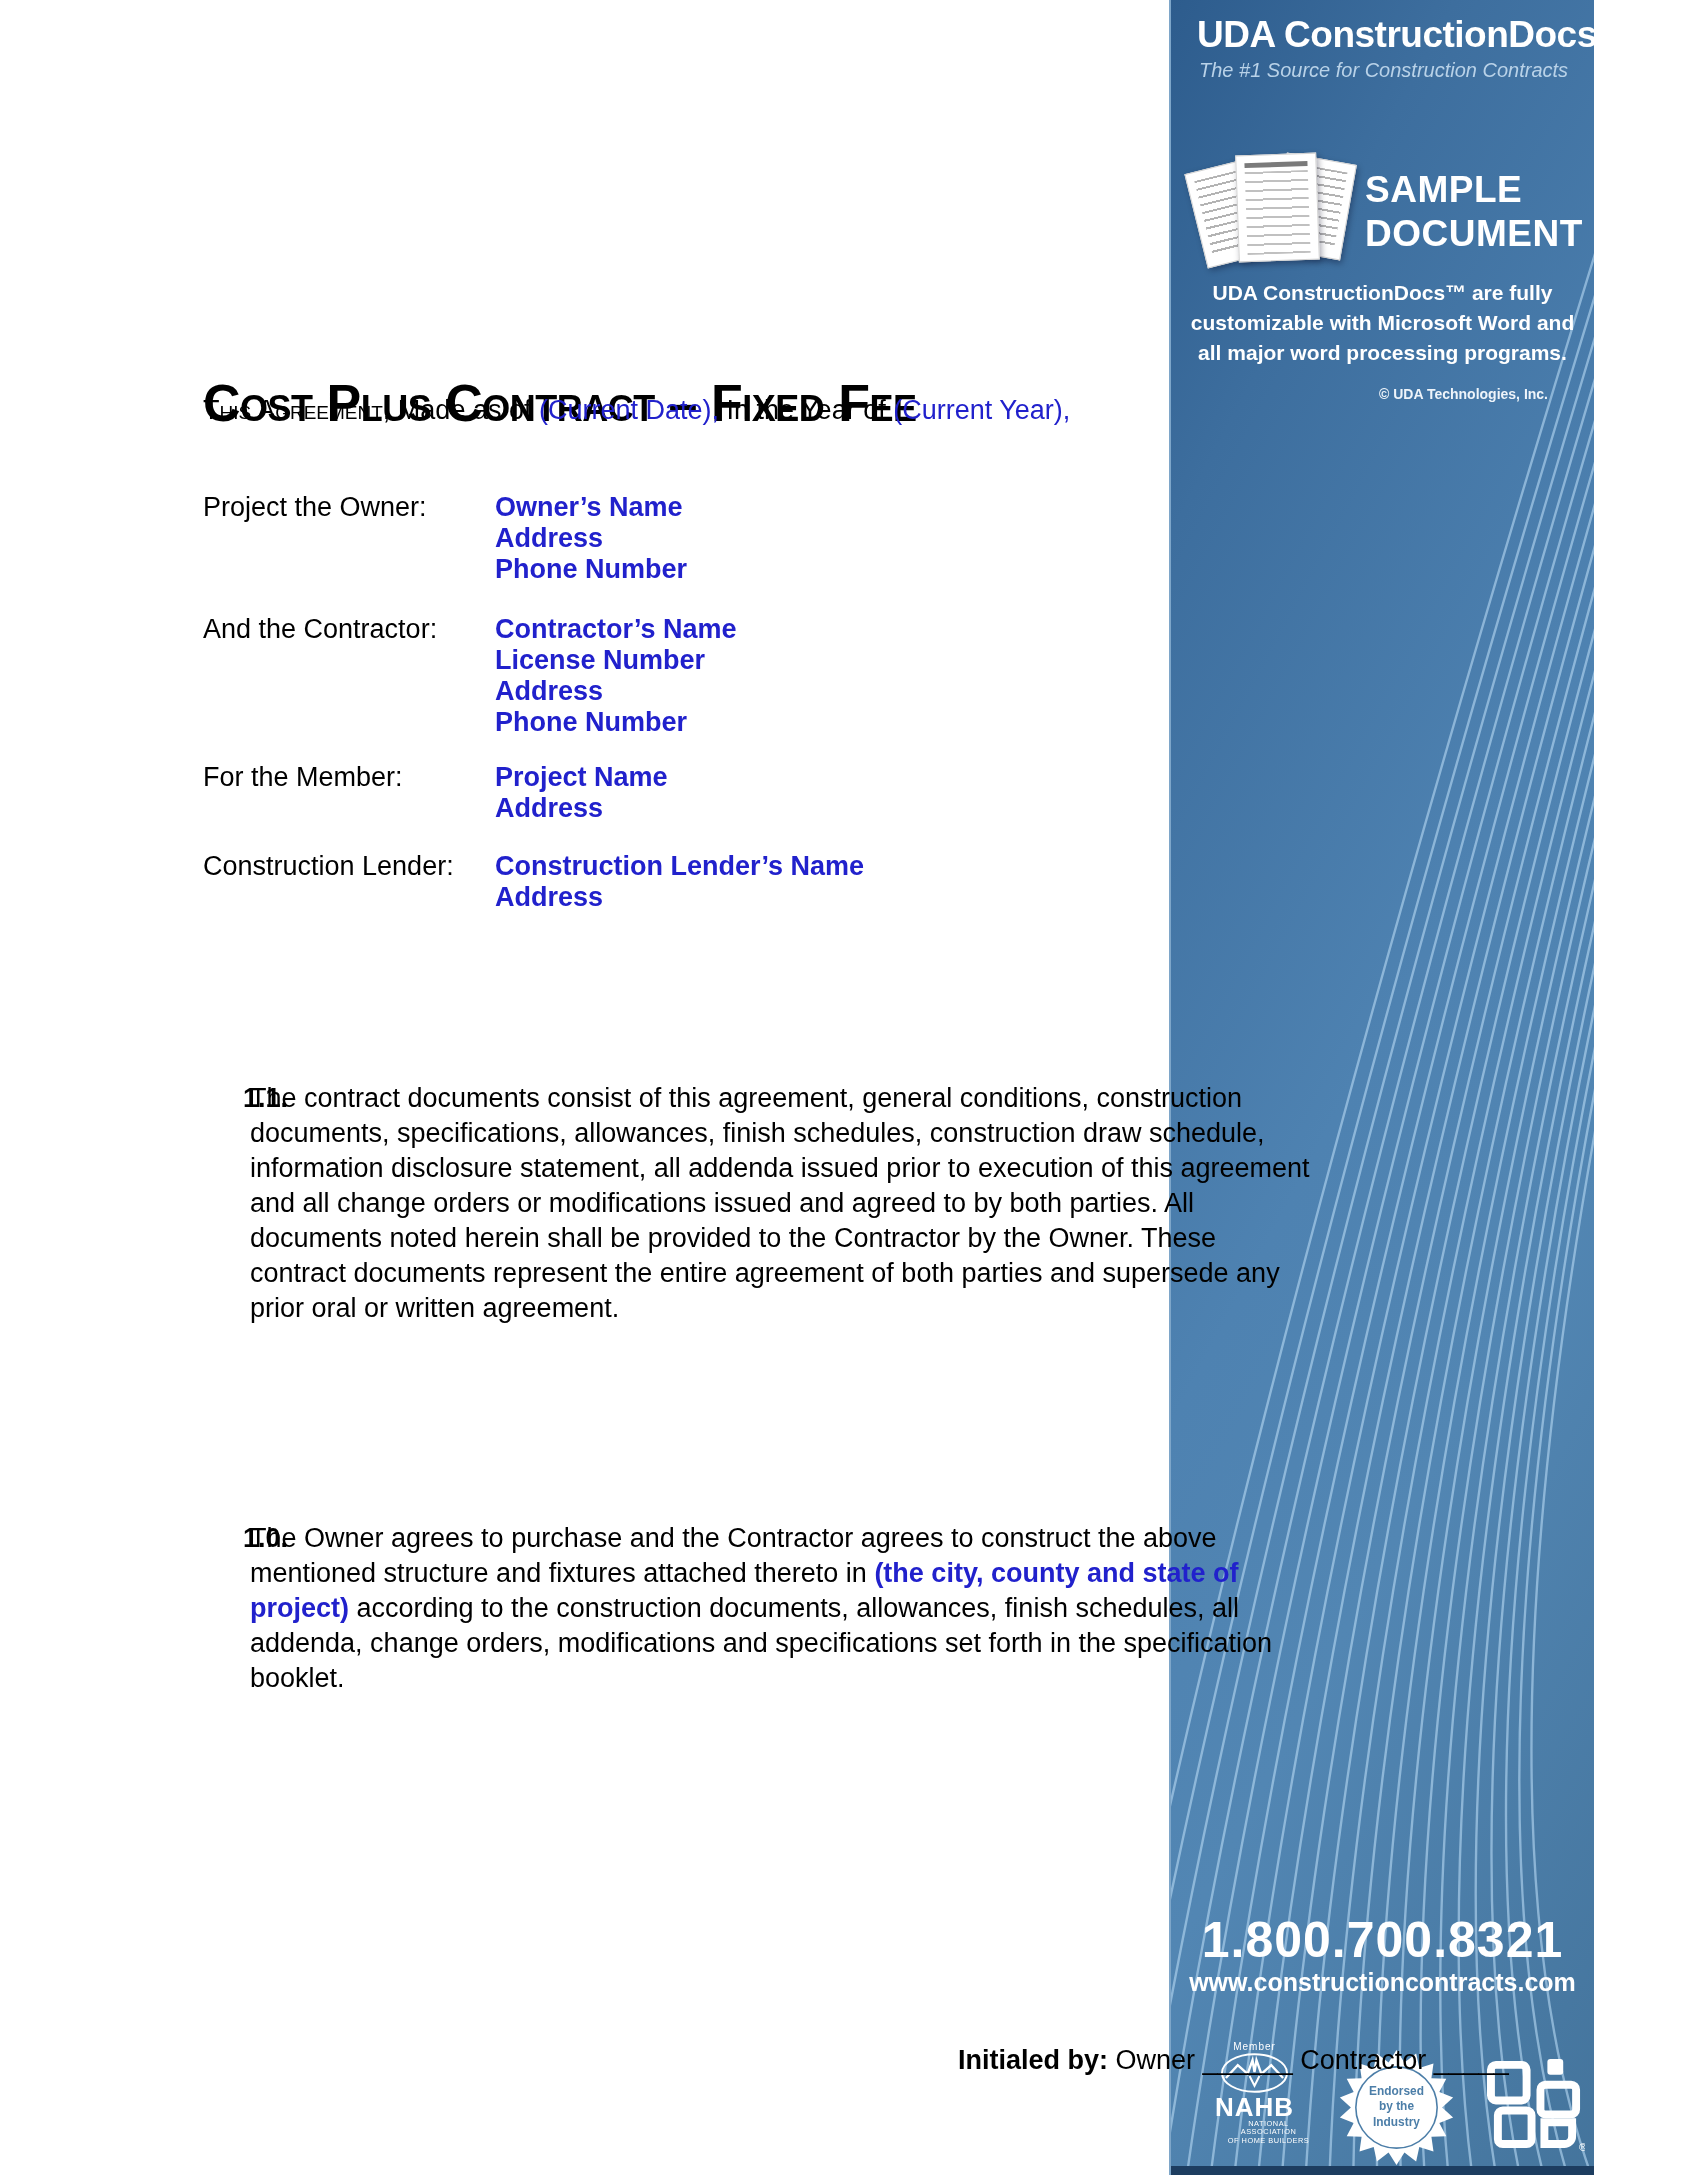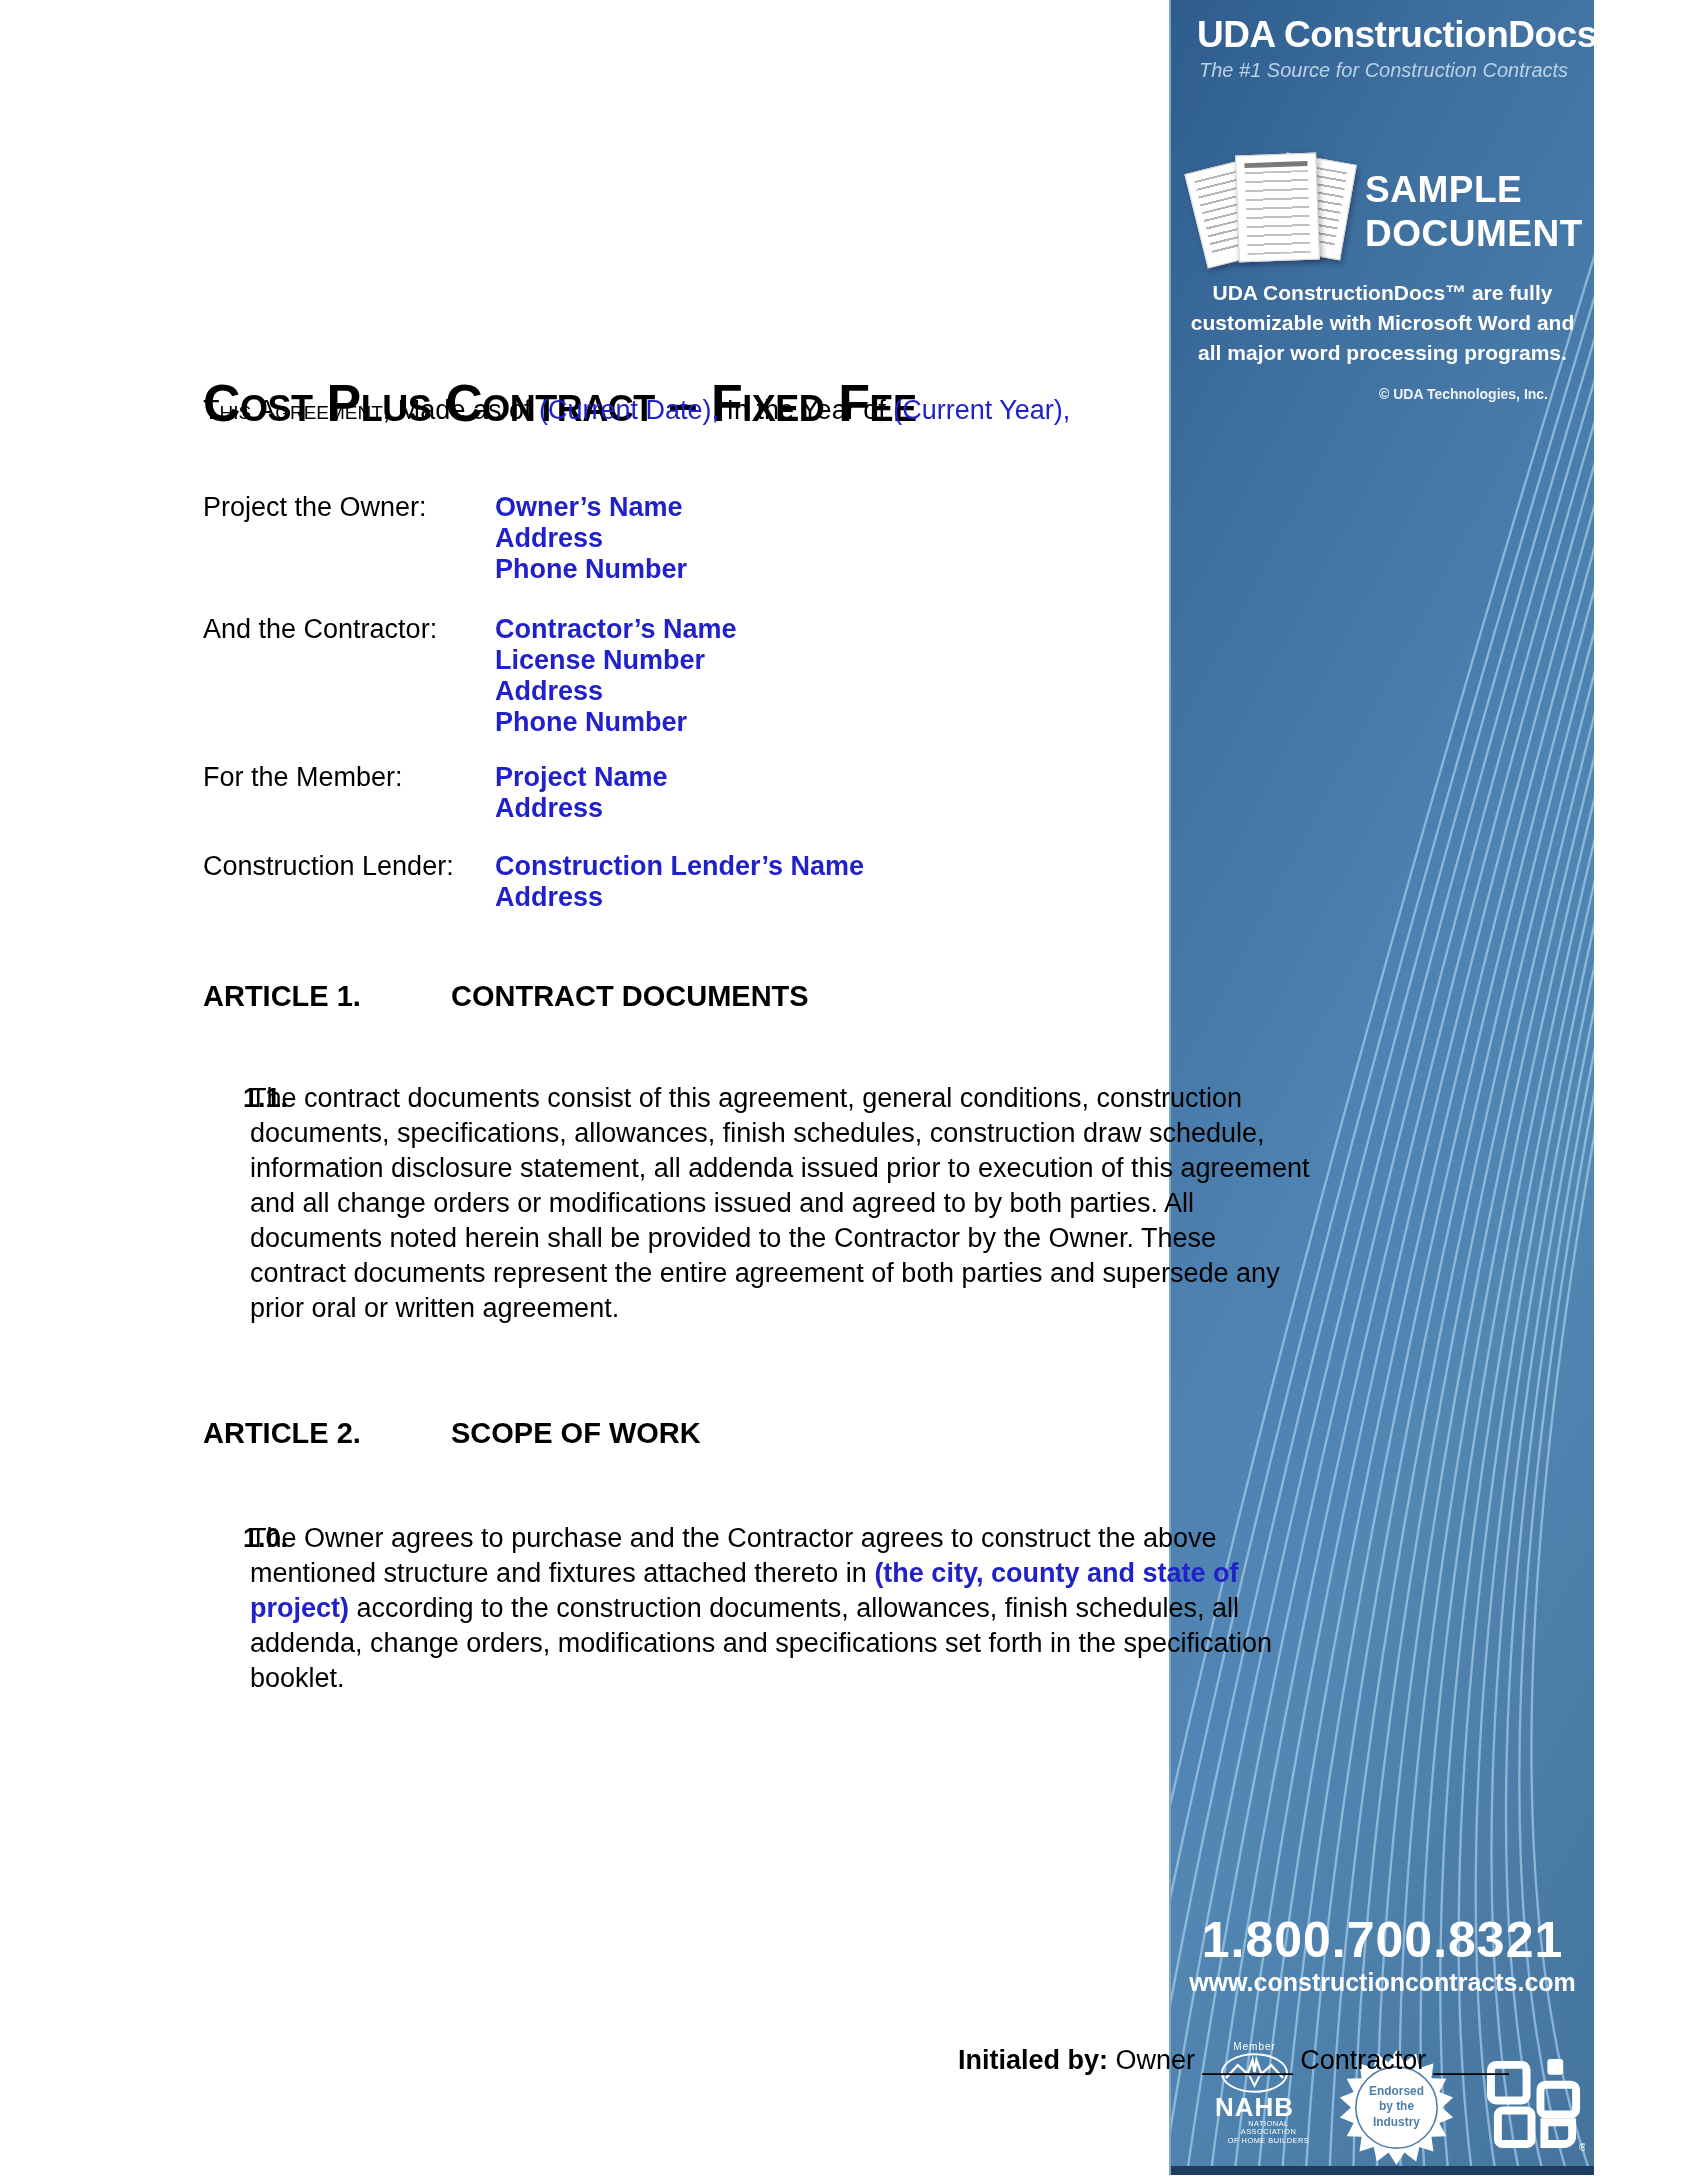--- a/index.html
+++ b/index.html
@@ -178,38 +178,32 @@
       <span class="party-label">For the Member:</span>
       <div class="party-values">Project Name
 Address</div>
     </div>
     <div class="party-row" style="top:851px;">
       <span class="party-label">Construction Lender:</span>
       <div class="party-values">Construction Lender’s Name
 Address</div>
     </div>
 
-    <div class="article" style="top:980px;">
-      <span class="num">ARTICLE 1.</span><span>CONTRACT DOCUMENTS</span>
-    </div>
 
     <div class="clause" style="top:1081px;">
       <span class="cnum">1.1.</span>
       <div class="ctext"><span>The contract documents consist of this agreement, general conditions, construction
 documents, specifications, allowances, finish schedules, construction draw schedule,
 information disclosure statement, all addenda issued prior to execution of this agreement
 and all change orders or modifications issued and agreed to by both parties.  All
 documents noted herein shall be provided to the Contractor by the Owner.  These
 contract documents represent the entire agreement of both parties and supersede any
 prior oral or written agreement.</span></div>
     </div>
 
-    <div class="article" style="top:1417px;">
-      <span class="num">ARTICLE 2.</span><span>SCOPE OF WORK</span>
-    </div>
 
     <div class="clause" style="top:1521px;">
       <span class="cnum">1.0.</span>
       <div class="ctext"><span>The Owner agrees to purchase and the Contractor agrees to construct the above
 mentioned structure and fixtures attached thereto in </span><span class="blueb">(the city, county and state of
 project)</span><span> according to the construction documents, allowances, finish schedules, all
 addenda, change orders, modifications and specifications set forth in the specification
 booklet.</span></div>
     </div>
 

